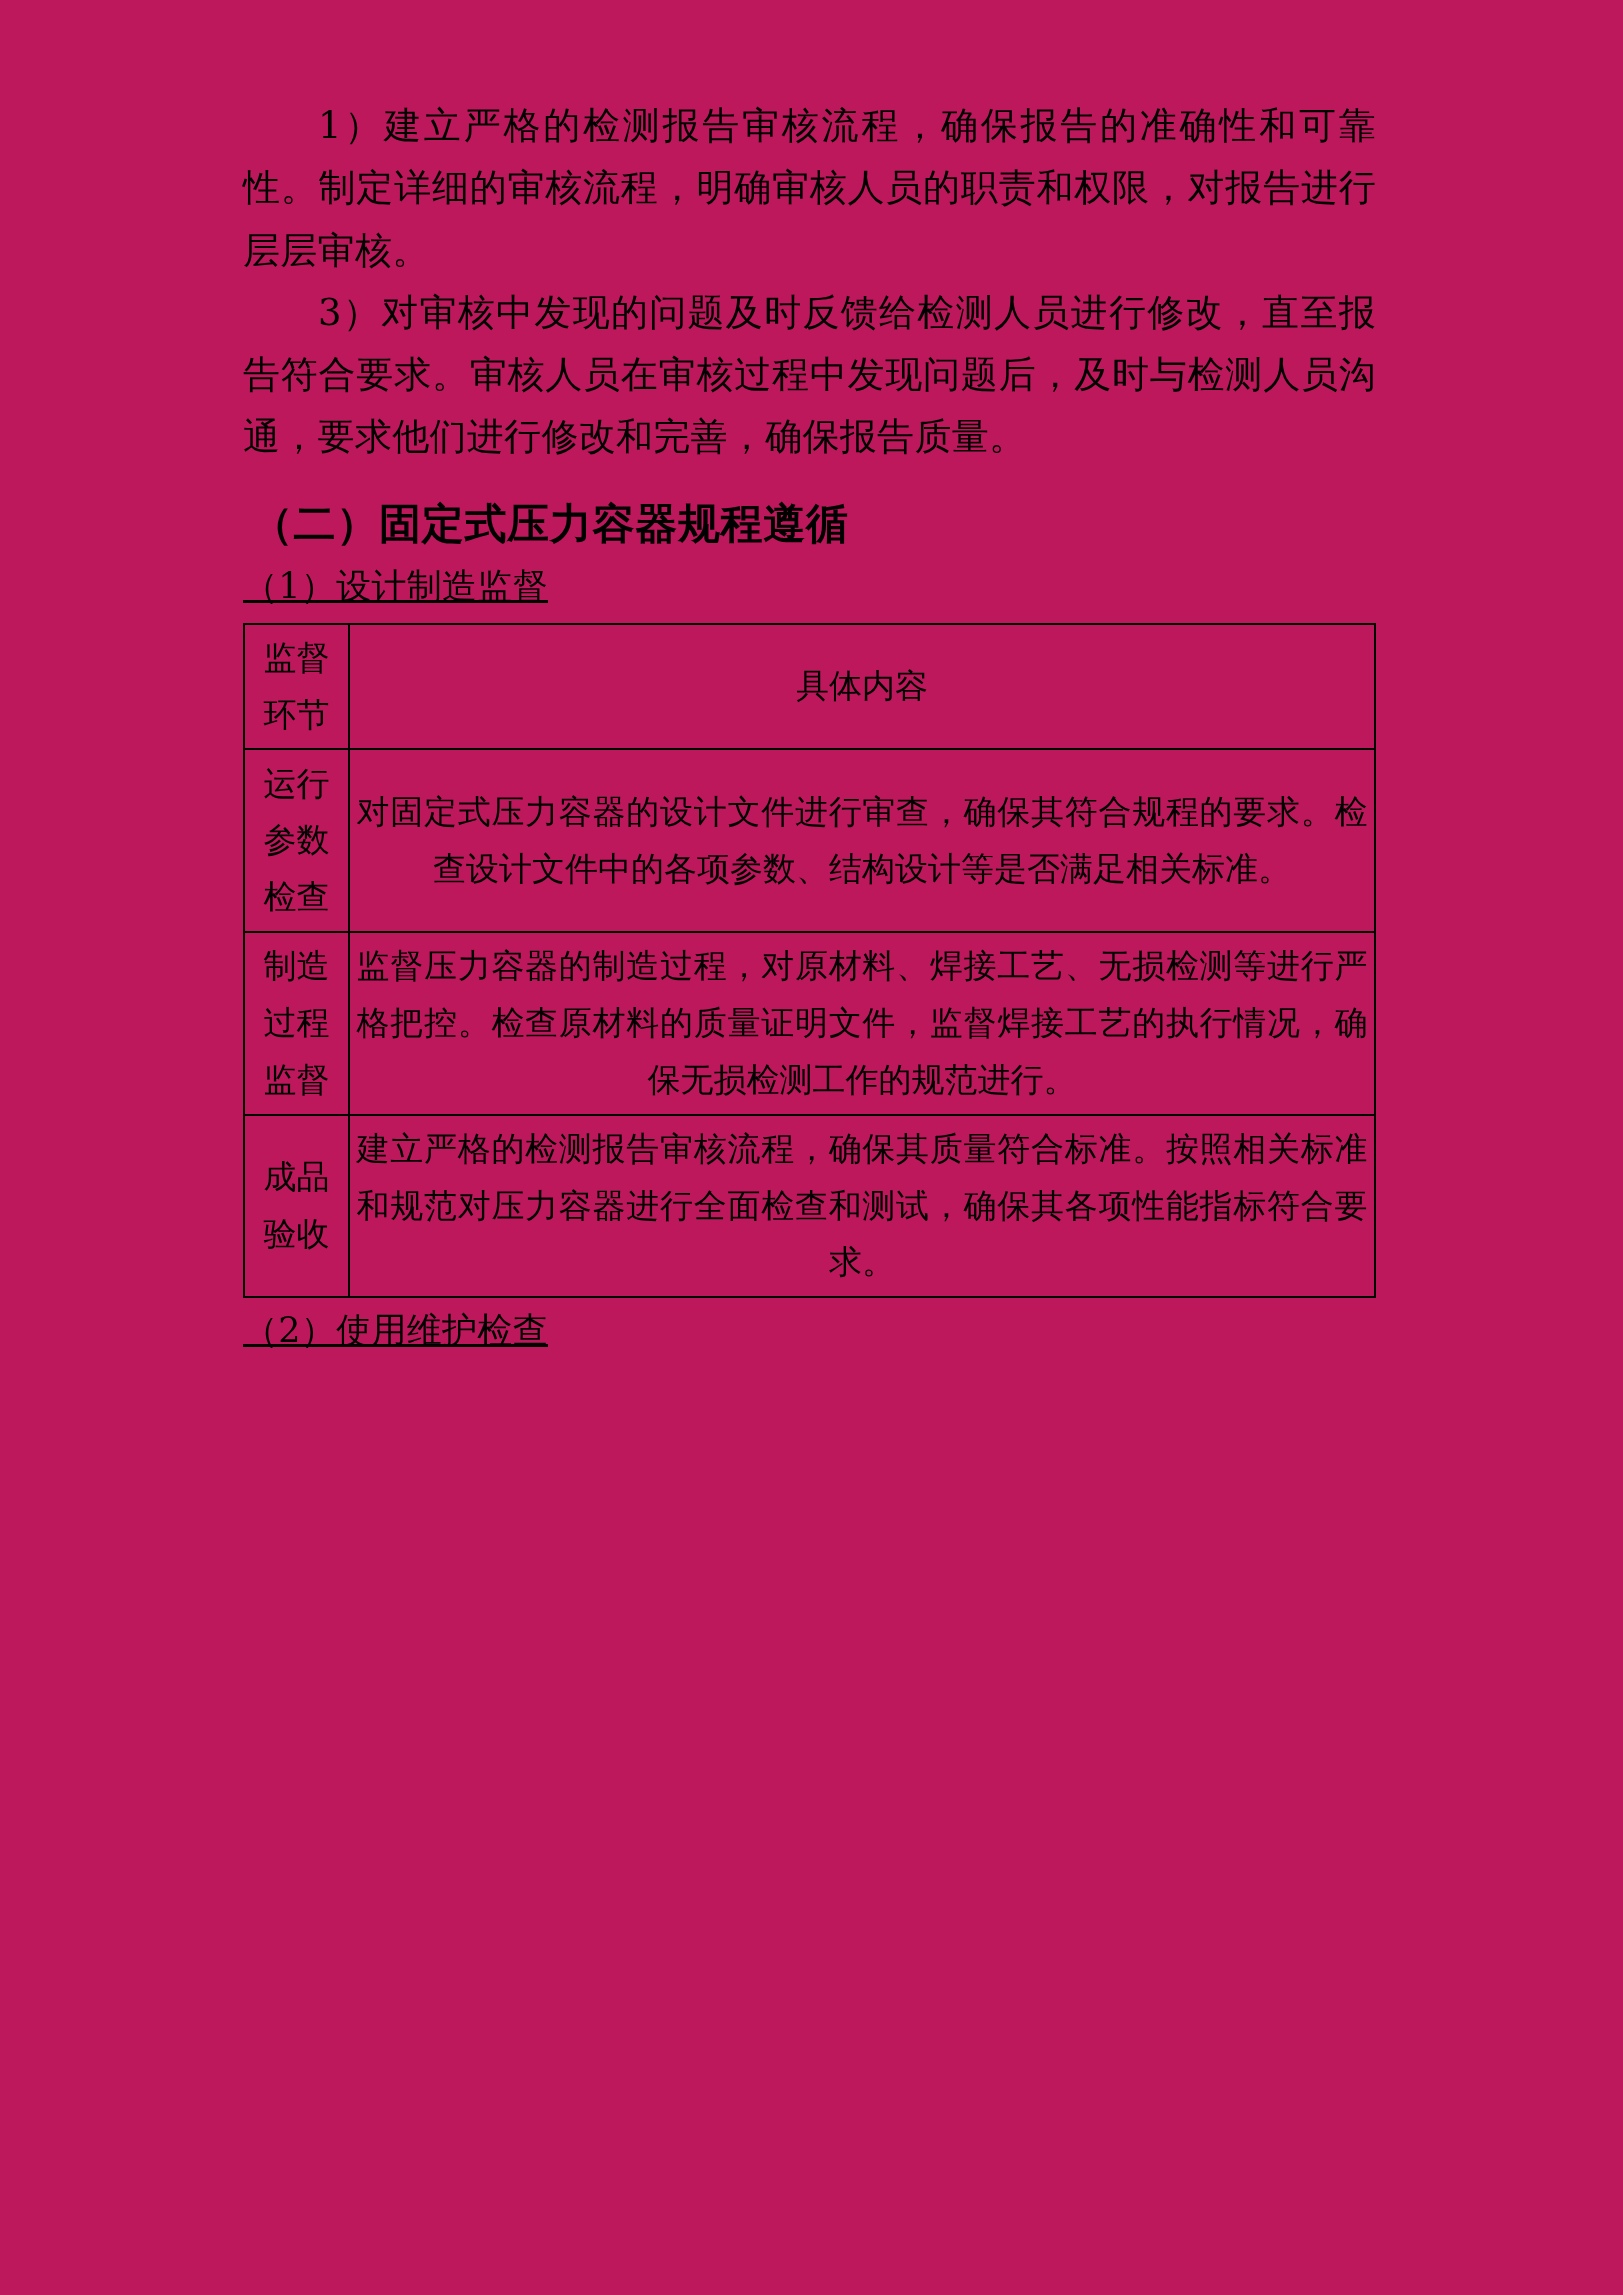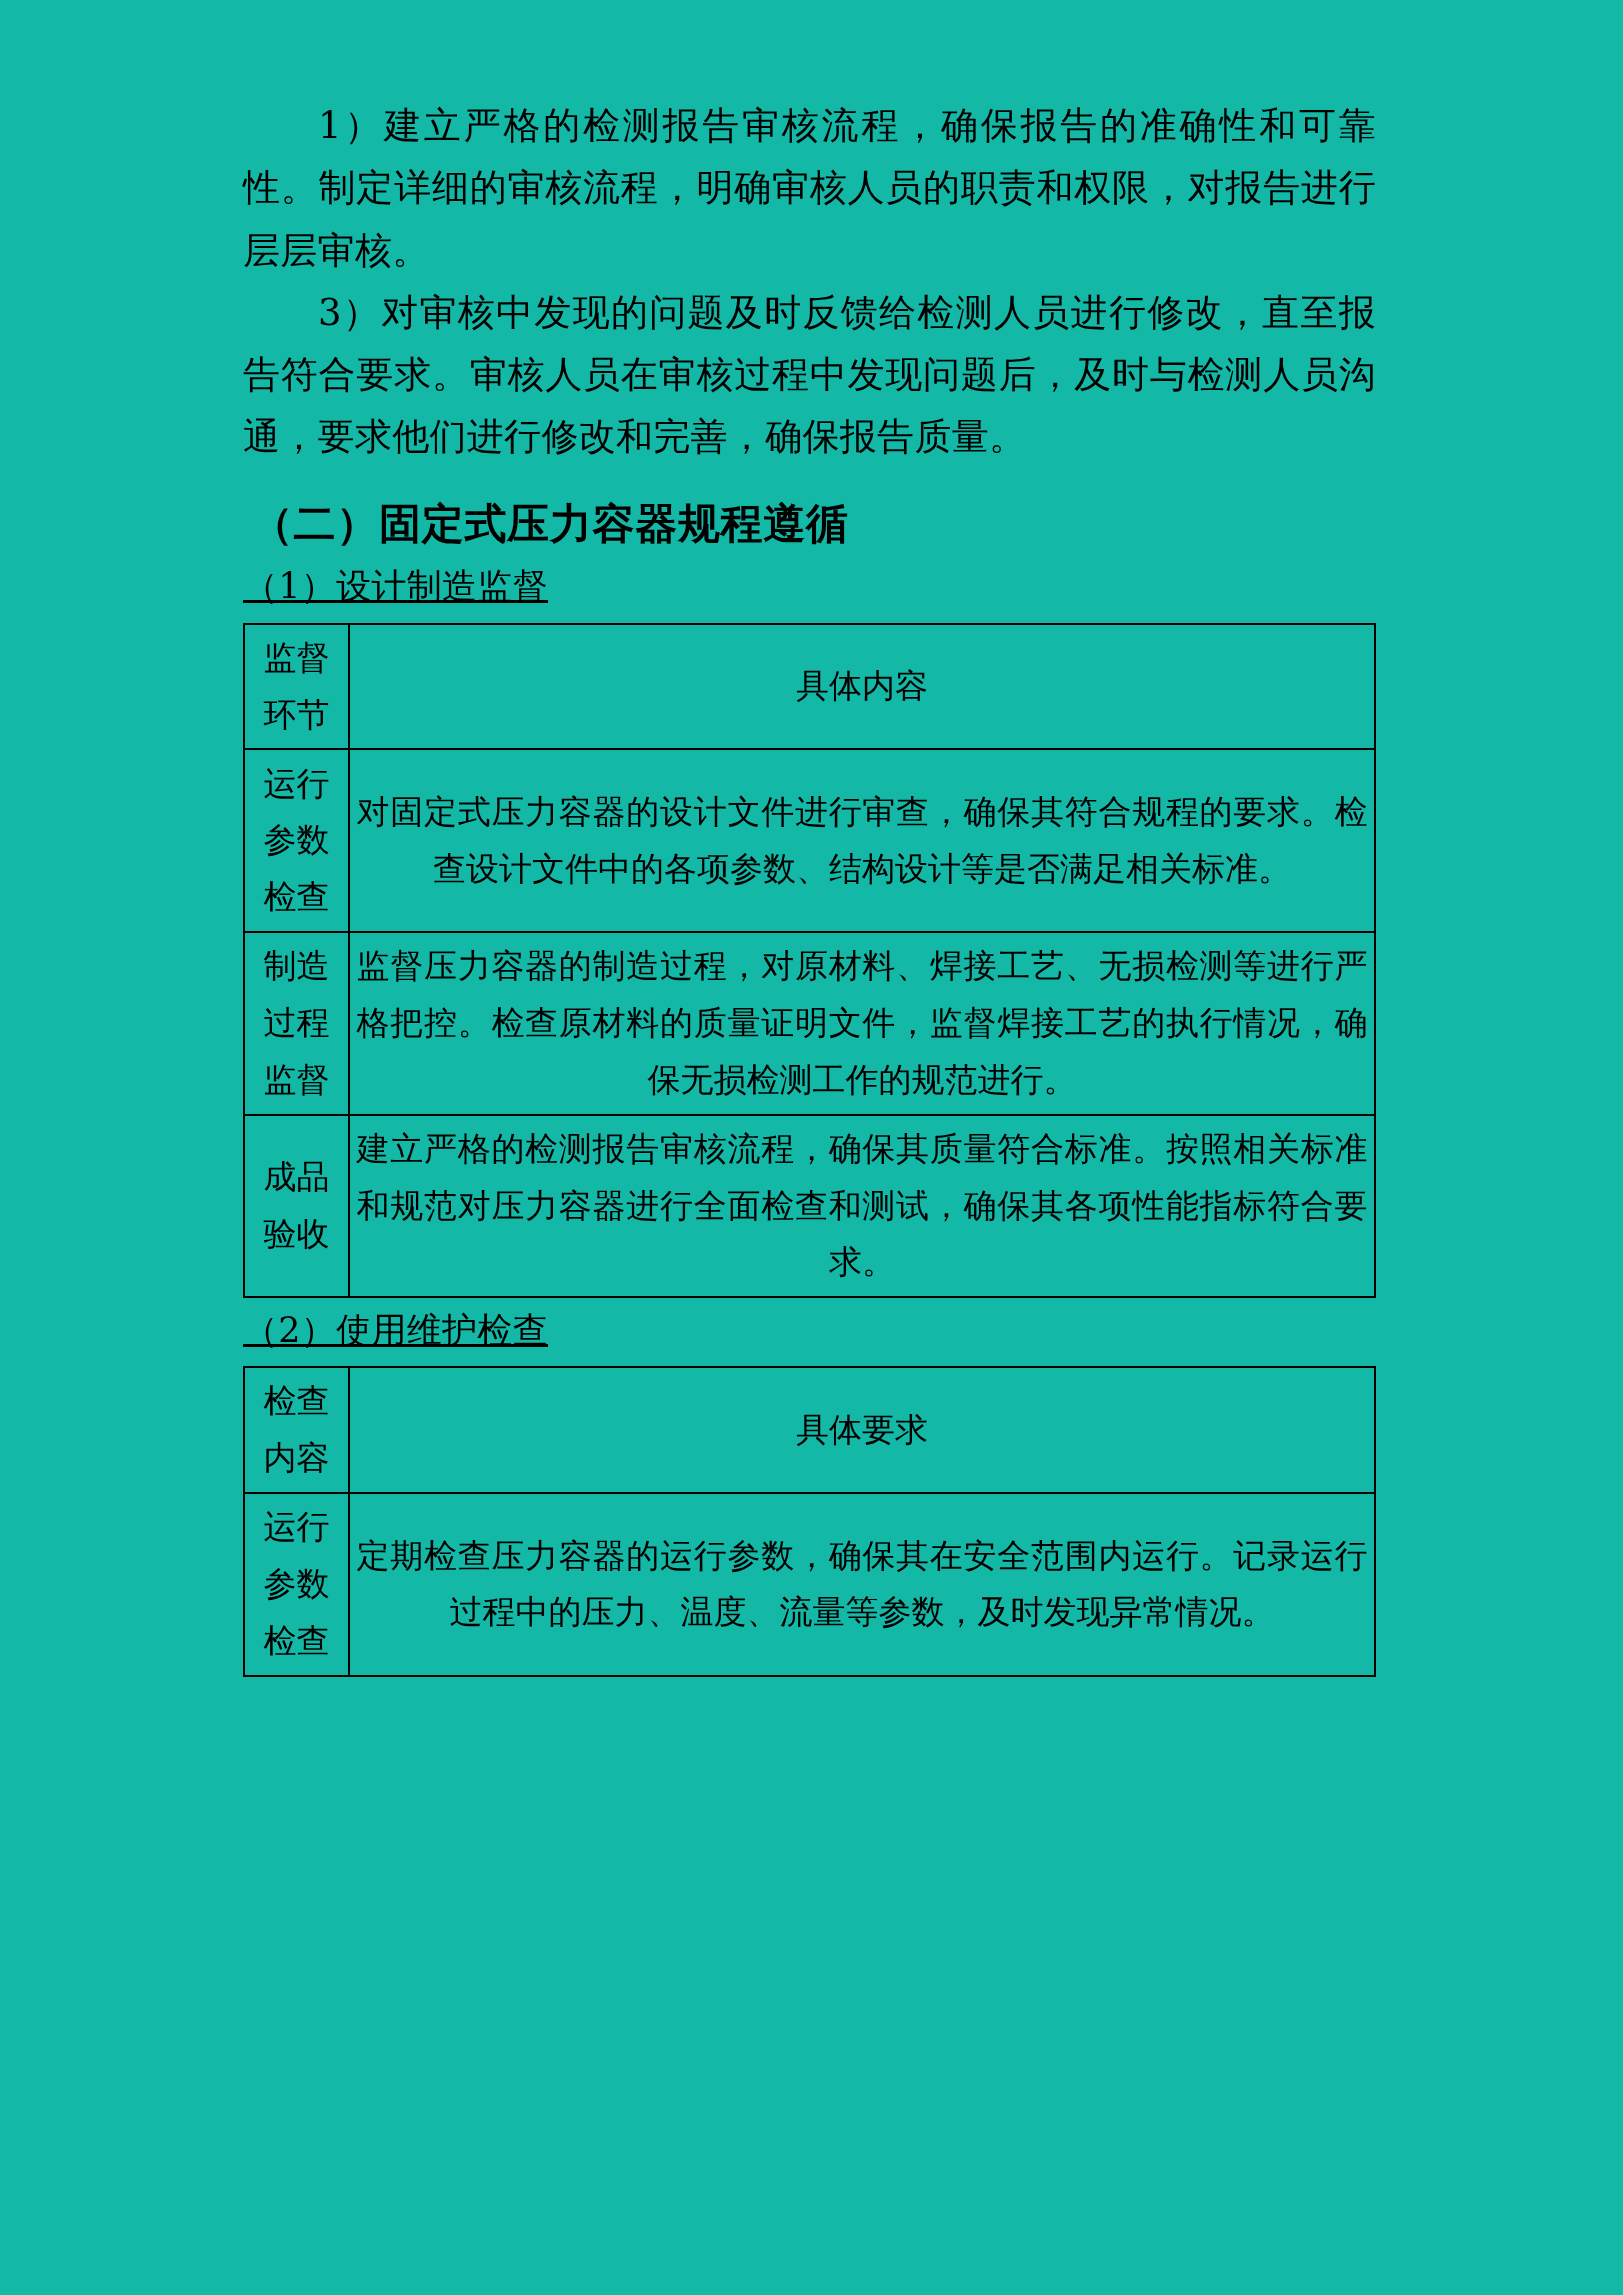--- a/index.html
+++ b/index.html
@@ -8,21 +8,21 @@
     background: #ffffff;
   }
   body {
     font-family: "DejaVu Serif", "Liberation Serif", serif;
     color: #000000;
   }
   .page {
     position: relative;
     width: 1623px;
     height: 2295px;
-    background: #14b8a6;
+    background: #be185d;
     box-sizing: border-box;
     padding: 77px 247px 0 243px;
     overflow: hidden;
   }
   .body-block {
     padding-top: 18.3px;
   }
   p.para {
     margin: 0 0 0 0;
     font-size: 37px;
@@ -113,27 +113,15 @@
       </tr>
       <tr>
         <td class="col-key">成品验收</td>
         <td class="col-val">建立严格的检测报告审核流程，确保其质量符合标准。按照相关标准和规范对压力容器进行全面检查和测试，确保其各项性能指标符合要求。</td>
       </tr>
     </tbody>
   </table>
 
   <p class="sub-heading indent-1">（2）使用维护检查</p>
 
-  <table class="doc-table">
-    <tbody>
-      <tr class="hdr-row">
-        <td class="col-key head-key">检查内容</td>
-        <td class="col-val head-val">具体要求</td>
-      </tr>
-      <tr>
-        <td class="col-key">运行参数检查</td>
-        <td class="col-val">定期检查压力容器的运行参数，确保其在安全范围内运行。记录运行过程中的压力、温度、流量等参数，及时发现异常情况。</td>
-      </tr>
-    </tbody>
-  </table>
 
 </div>
 
 
 </body></html>

